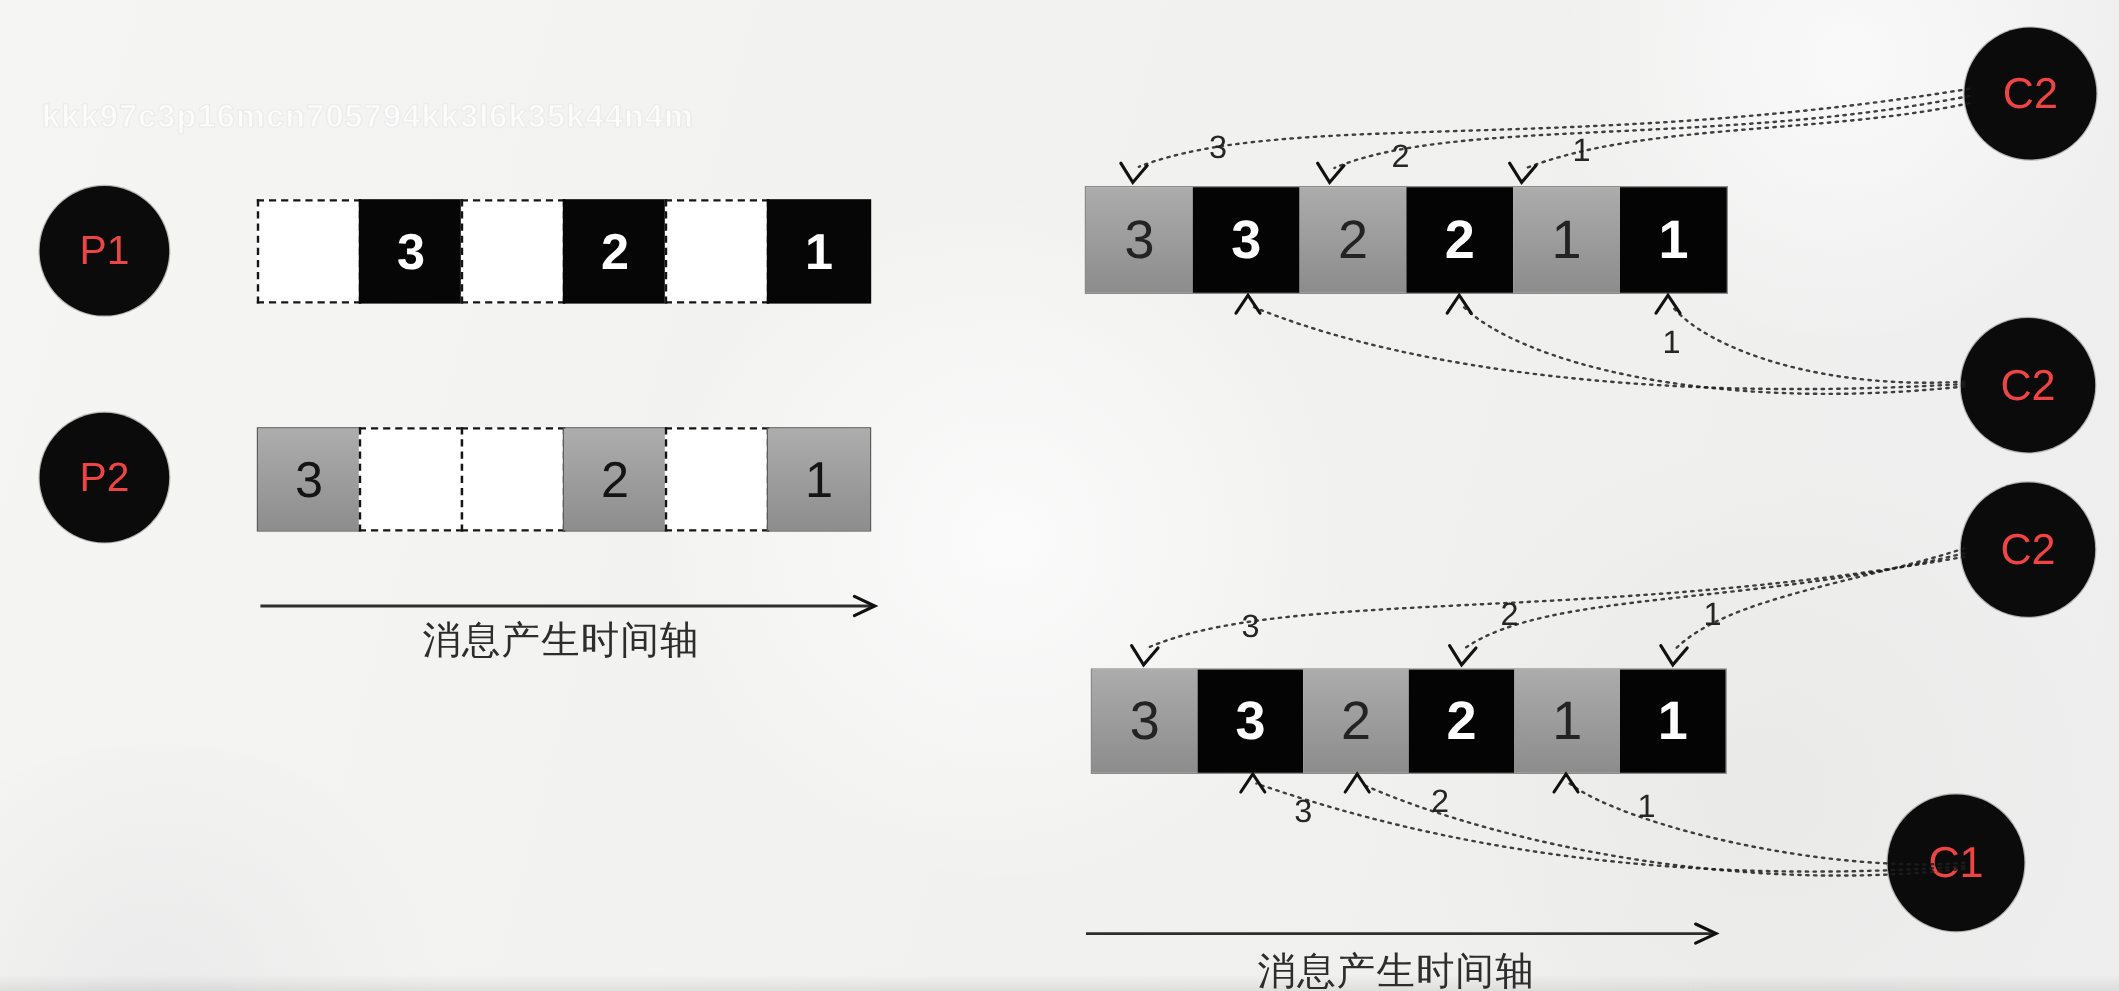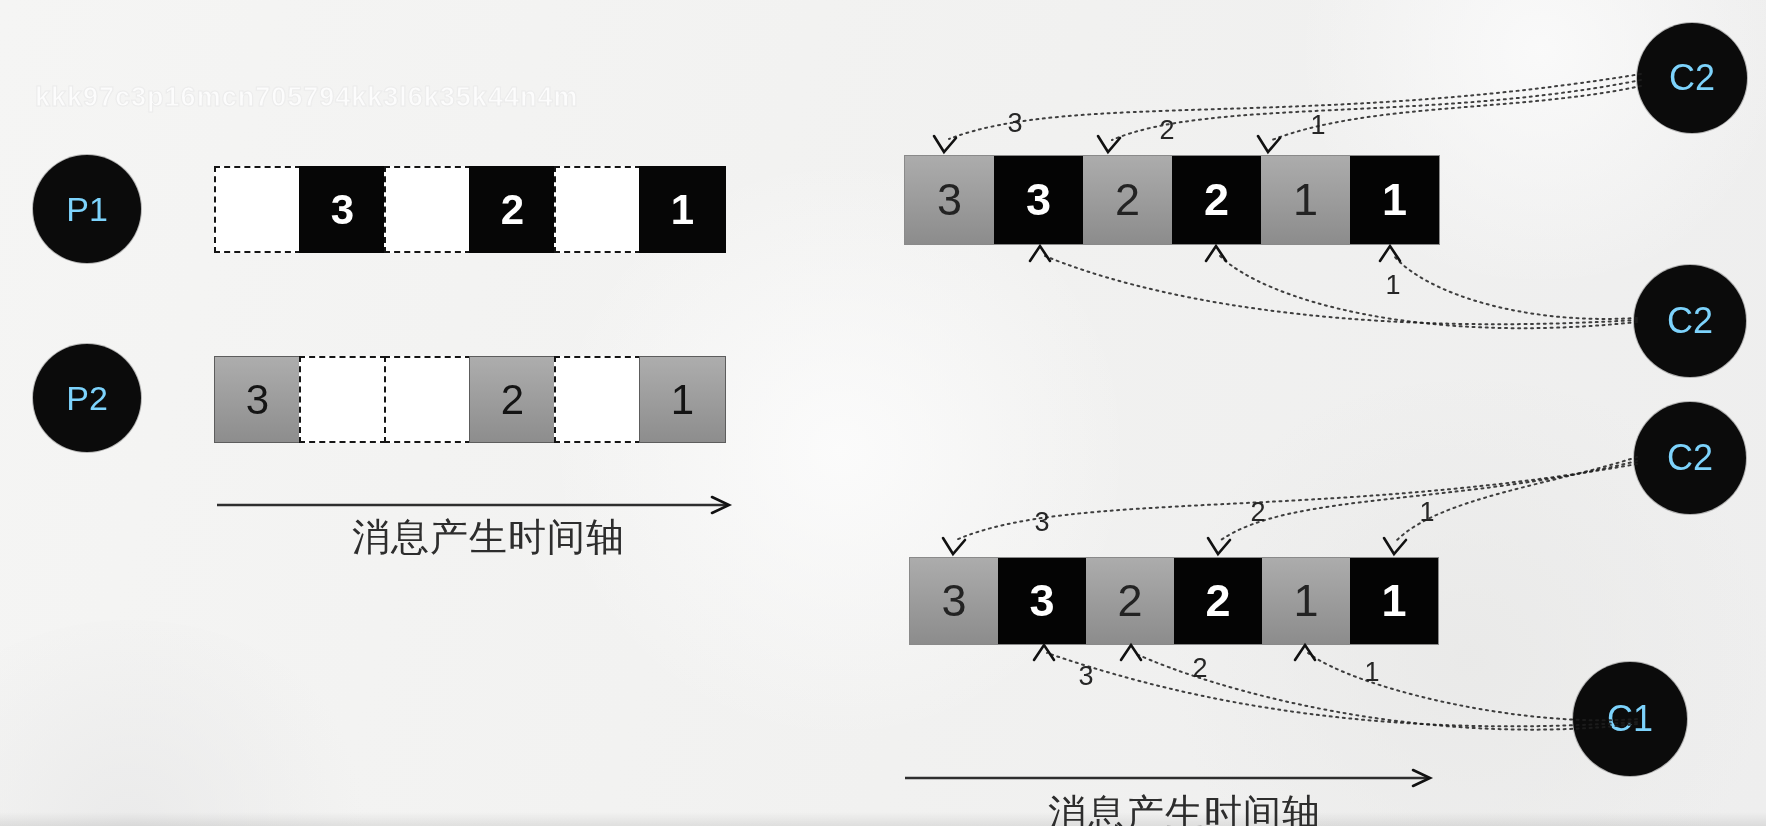--- a/index.html
+++ b/index.html
@@ -28,21 +28,21 @@
     position:absolute;left:35px;top:82px;
     font-size:27px;font-weight:bold;letter-spacing:1px;
     color:#fcfcfc;-webkit-text-stroke:1px #ececec;
     text-shadow:0 0 1px rgba(210,210,210,.35);
     user-select:none;white-space:nowrap;
   }
 
   
   .node{
     position:absolute;border-radius:50%;
-    background:#0b0b0b;color:#7dd3fc;
+    background:#0b0b0b;color:#ef4444;
     display:flex;align-items:center;justify-content:center;
     box-shadow:0 0 0 1px rgba(0,0,0,.25);
   }
   .pnode{width:108px;height:108px;font-size:34px;}
   .cnode{width:112px;height:112px;font-size:36px;}
   .n-p1{left:33px;top:155px;align-items:center;}
   .n-p2{left:33px;top:344px;justify-content:center;}
   .n-c2a{left:1637px;top:23px;width:110px;height:110px;}
   .n-c2b{left:1634px;top:265px;}
   .n-c2c{left:1634px;top:402px;}
@@ -76,21 +76,21 @@
   .mcell.black{background:#040404;color:#ffffff;font-weight:bold;}
 
   
   .alabel{
     position:absolute;width:30px;height:30px;line-height:30px;
     text-align:center;font-size:27px;color:#262626;
   }
 
   
   .axis-label{
-    position:absolute;font-size:38px;color:#2d2d2d;letter-spacing:1px;
+    position:absolute;font-size:32px;color:#2d2d2d;letter-spacing:1px;
     white-space:nowrap;
   }
   .axl-left{left:352px;top:512px;}
   .axl-right{left:1048px;top:788px;}
 
   svg.overlay{position:absolute;left:0;top:0;pointer-events:none;}
   .dotted{fill:none;stroke:#1f1f1f;stroke-width:2;stroke-dasharray:2 4.5;stroke-linecap:round;opacity:.85;}
   .head{fill:none;stroke:#111;stroke-width:2.6;stroke-linejoin:miter;stroke-linecap:round;}
   .axis{fill:none;stroke:#2e2e2e;stroke-width:2.4;}
 </style>

